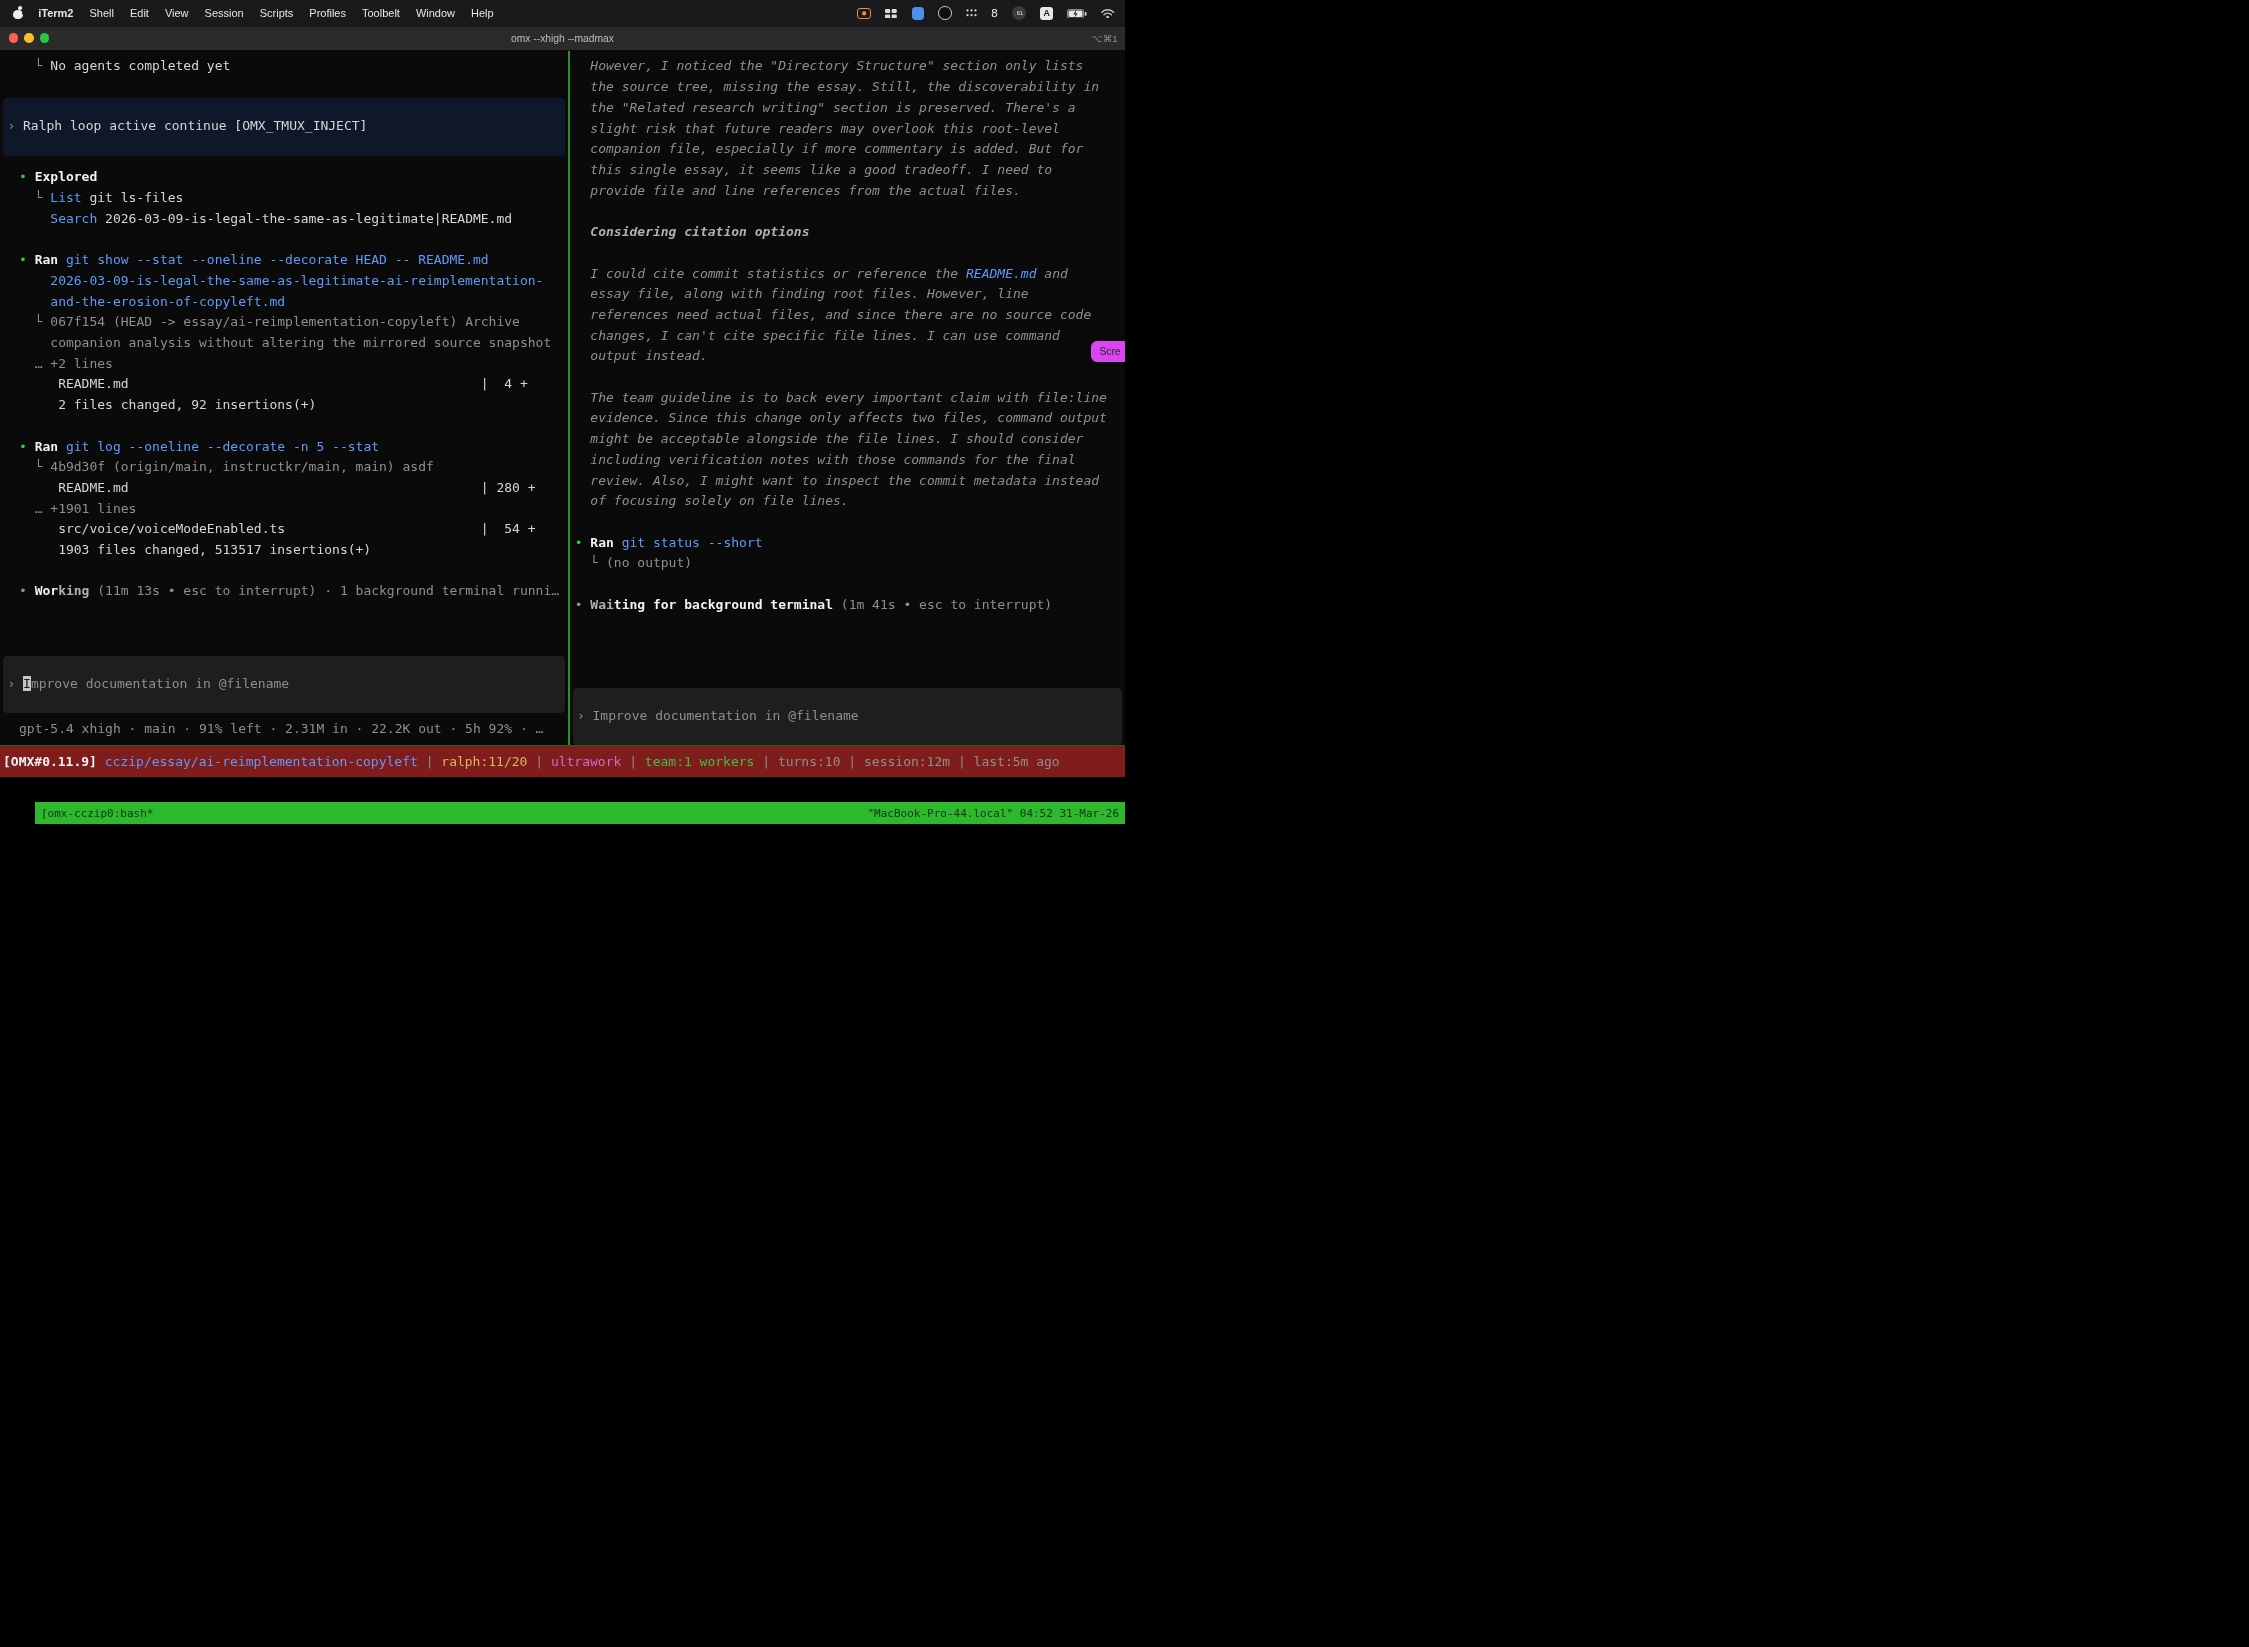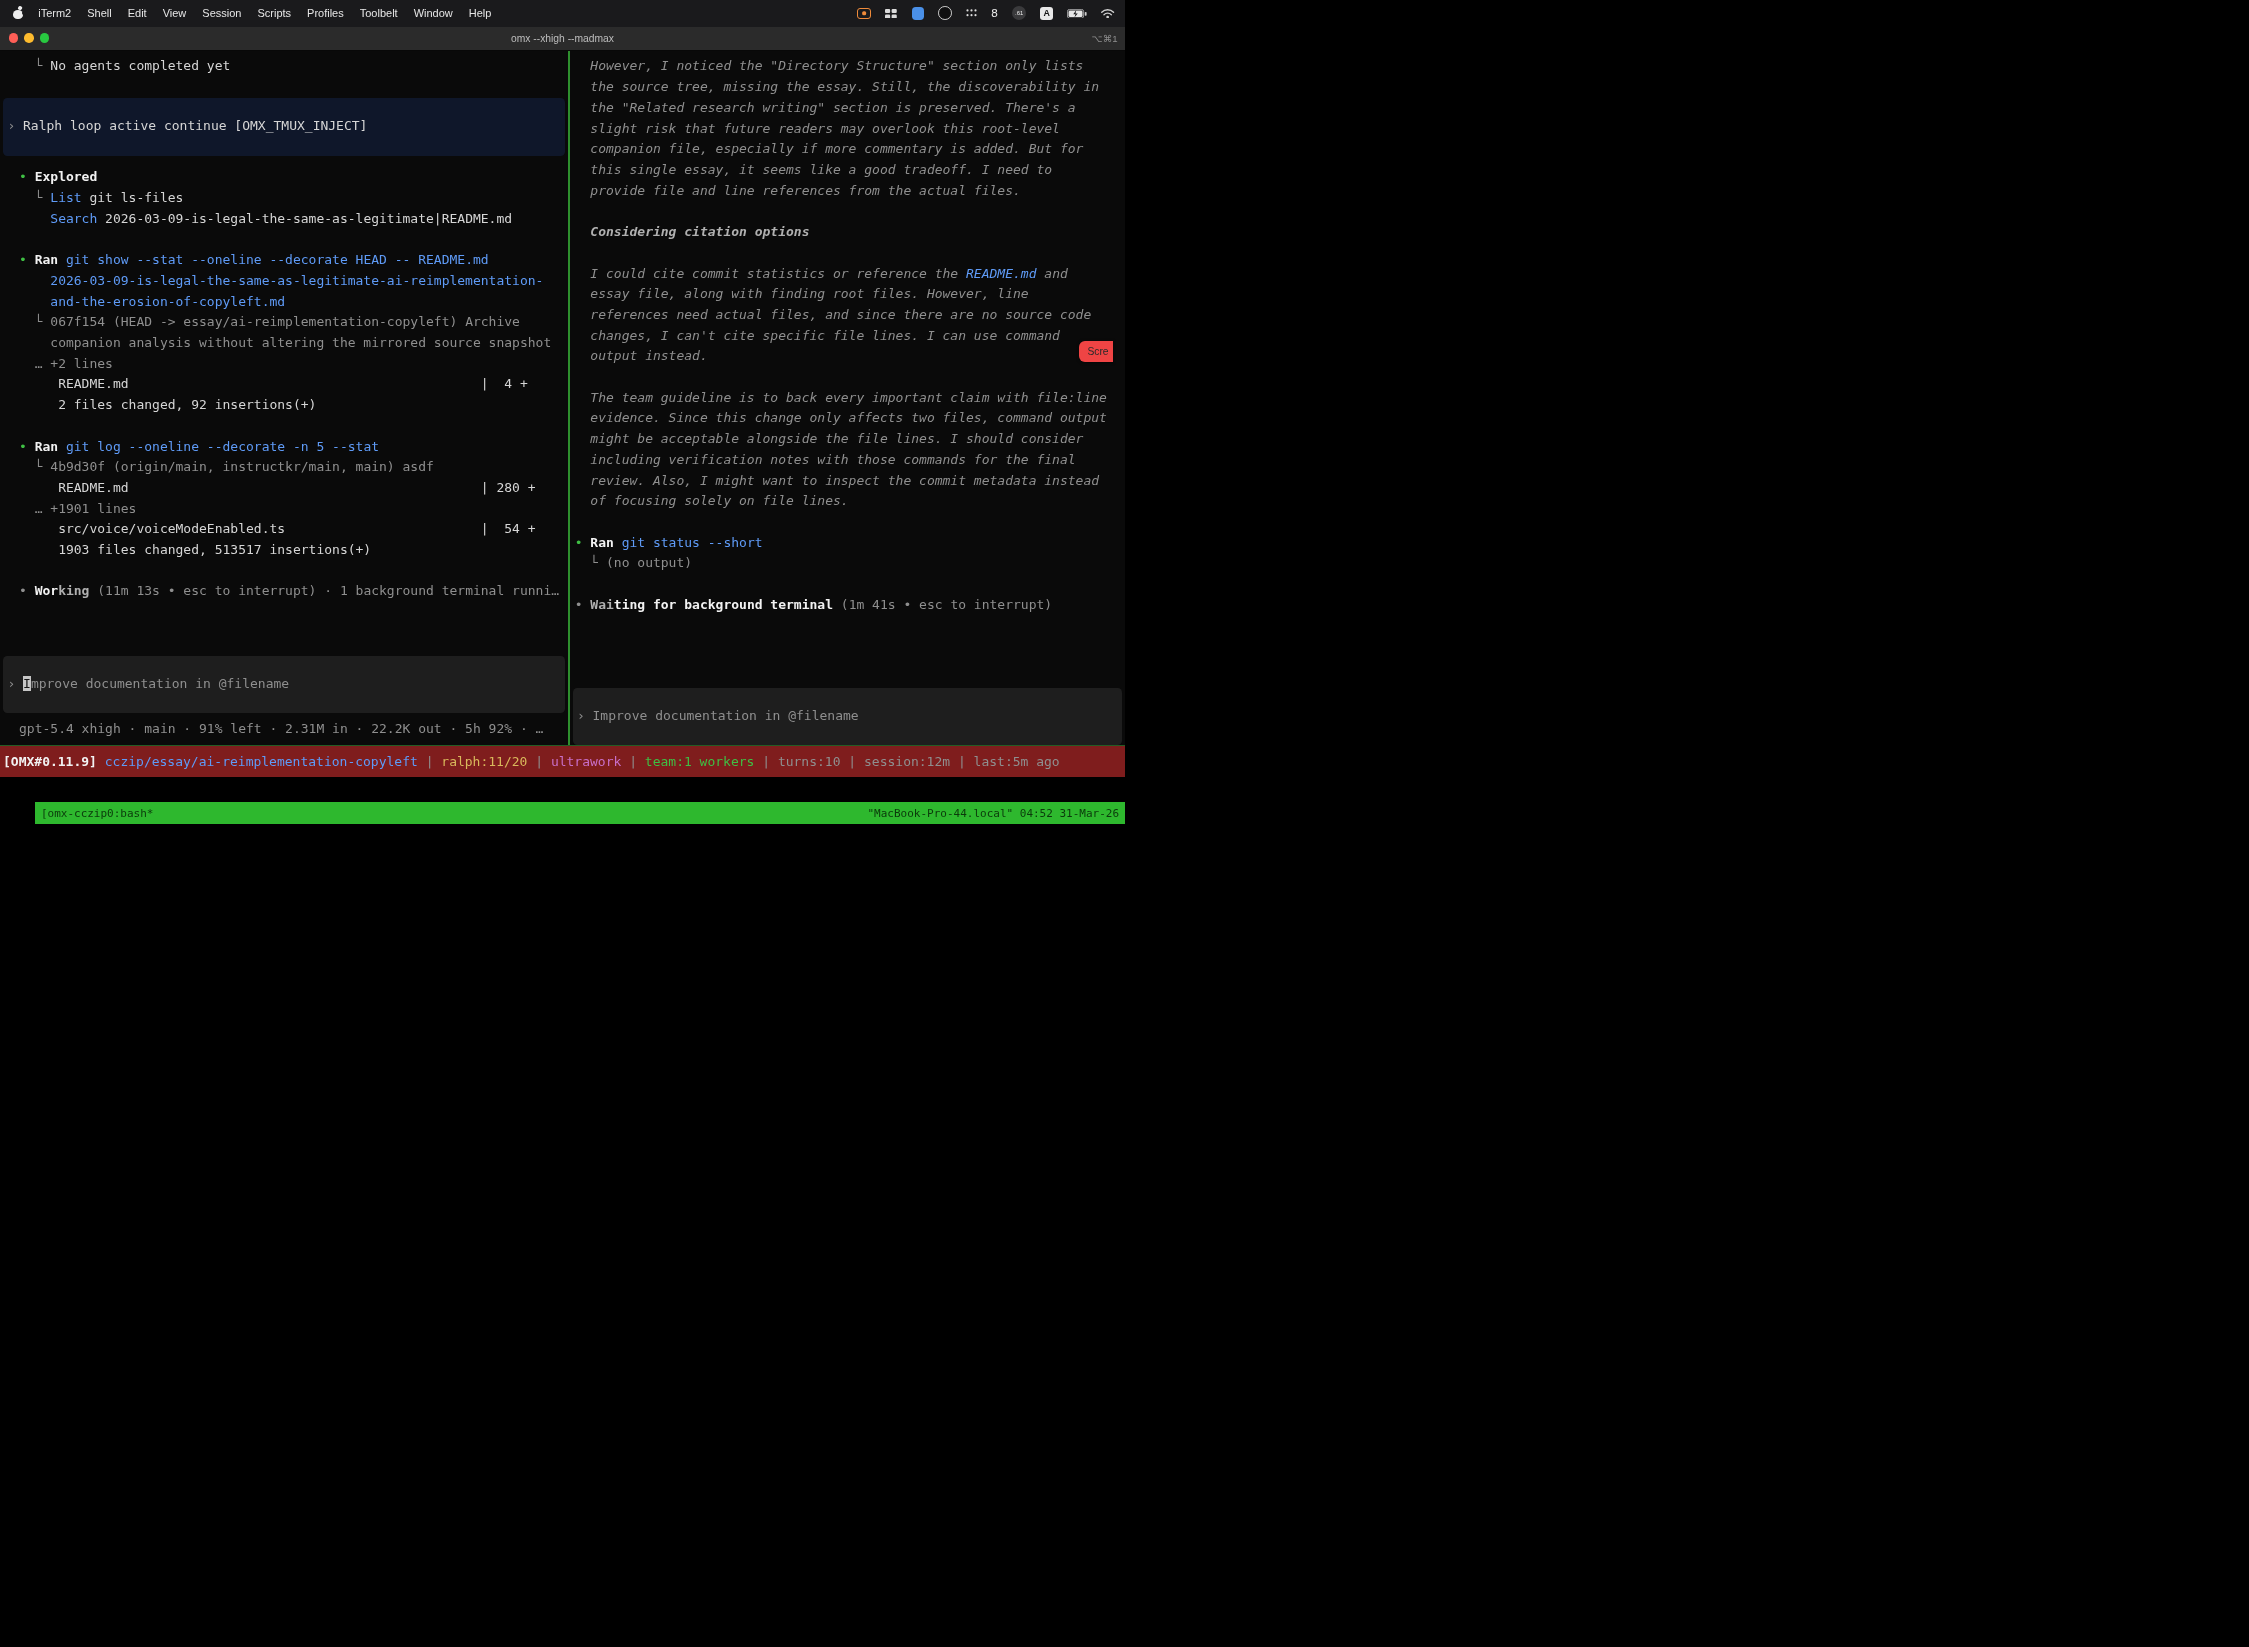--- a/index.html
+++ b/index.html
@@ -5,21 +5,21 @@
   html,body{margin:0;padding:0;}
   body{
     width:1125px;height:824px;background:#000;overflow:hidden;position:relative;
     display:flex;flex-direction:column;
     font-family:"DejaVu Sans Mono",monospace;
   }
   
   .menubar{flex:0 0 26.6px;background:#1a1a1c;display:flex;align-items:center;
     padding:0 10.3px;font-family:"Liberation Sans",sans-serif;font-size:11px;color:#e6e6e6;}
   .mi{padding:0 8px;cursor:default;}
-  .mi.app{font-weight:normal;}
+  .mi.app{font-weight:bold;}
   .apple{position:relative;width:11px;height:11.8px;margin:0 5.9px 0 3px;}
   .apple .ap-body{position:absolute;bottom:0;left:0;width:9.6px;height:8.9px;background:#ededed;border-radius:50% 50% 46% 46%;}
   .apple .ap-bite{position:absolute;right:-2.2px;top:3.7px;width:4.4px;height:4.4px;background:#1a1a1c;border-radius:50%;}
   .apple .ap-leaf{position:absolute;top:-1.5px;left:4.4px;width:3.7px;height:4.4px;background:#ededed;
     border-radius:60% 40% 60% 40%;transform:rotate(28deg);}
   .mbright{margin-left:auto;display:flex;align-items:center;gap:14px;}
   .rec{width:12.5px;height:9.6px;border:1.5px solid #ef8b3a;border-radius:3px;position:relative;}
   .rec::after{content:"";position:absolute;top:50%;left:50%;transform:translate(-50%,-50%);
     width:3.7px;height:3.7px;border-radius:1.5px;background:#ef8b3a;}
   .bapp{width:12.5px;height:12.5px;border-radius:3.7px;background:#4a90e8;}
@@ -60,21 +60,21 @@
     color:#8f8f8f;white-space:pre;overflow:hidden;}
   
   .hline{flex:0 0 0.7px;background:#245c24;}
   .omxrow{flex:0 0 31px;display:flex;align-items:center;padding-left:3px;font-size:13px;
     white-space:pre;background:#7f1d1d;overflow:hidden;}
   .gapline{flex:0 0 25px;background:#000;}
   .tmuxbar{flex:0 0 22px;background:#2eb82e;color:#0b3a0b;display:flex;align-items:center;
     font-size:11px;padding:0 5.9px;white-space:pre;margin-left:35px;}
   .tmuxbar .tright{margin-left:auto;}
   
-  .scre{position:absolute;right:12px;top:341px;background:#ef4444;color:#2a2a2a;
+  .scre{position:absolute;right:0;top:341px;background:#d946ef;color:#2a2a2a;
     font-family:"Liberation Sans",sans-serif;font-size:10.3px;padding:5.2px 4.4px 5.2px 8px;
     border-radius:5.9px 0 0 5.9px;box-shadow:0 0.7px 3px rgba(0,0,0,.5);}
 </style>
 </head>
 <body>
 
 <div class="menubar">
   <div class="apple">
     <span class="ap-leaf"></span>
     <span class="ap-body"></span>

